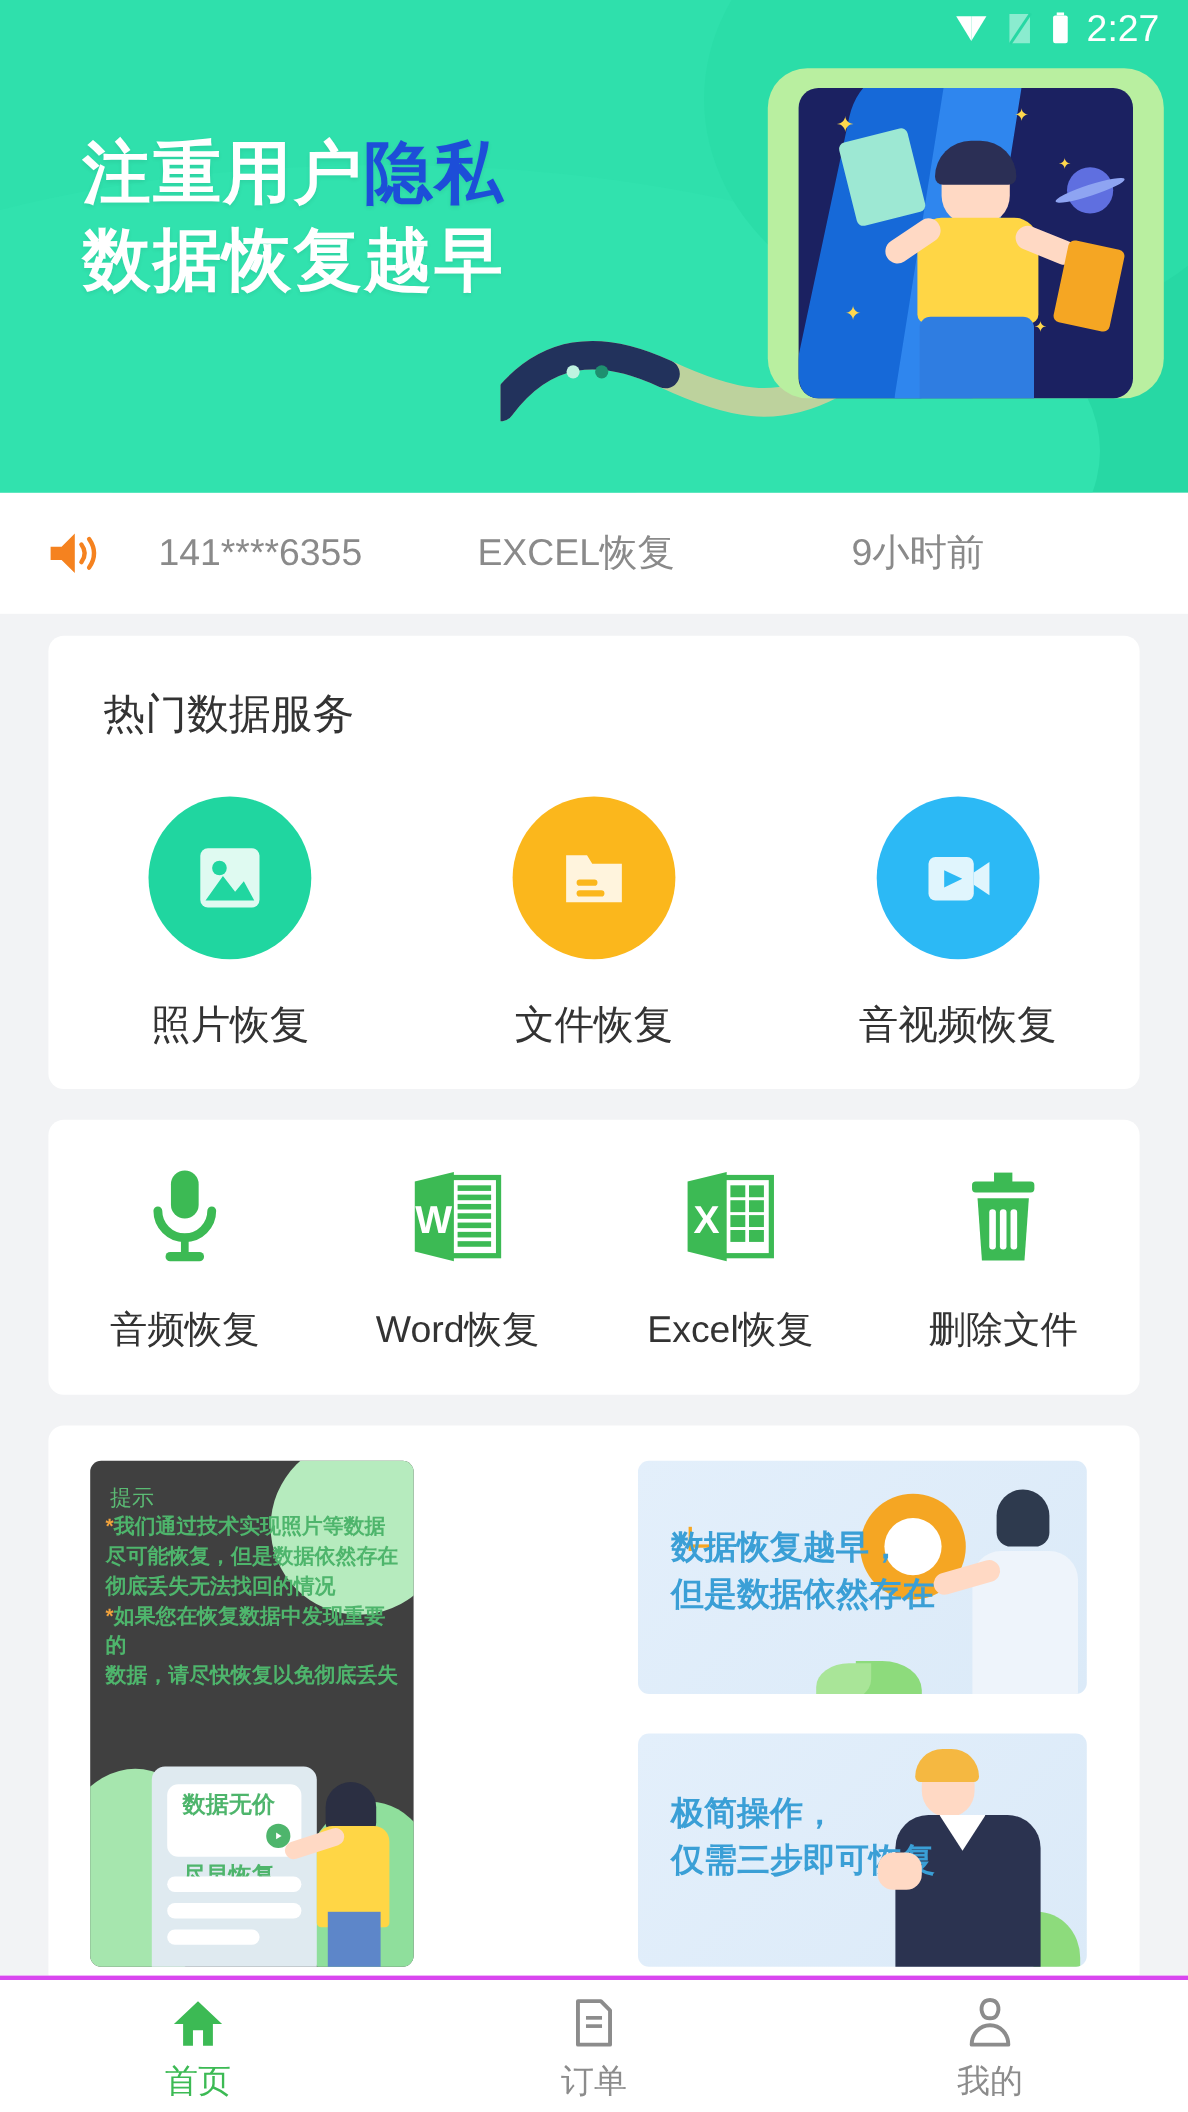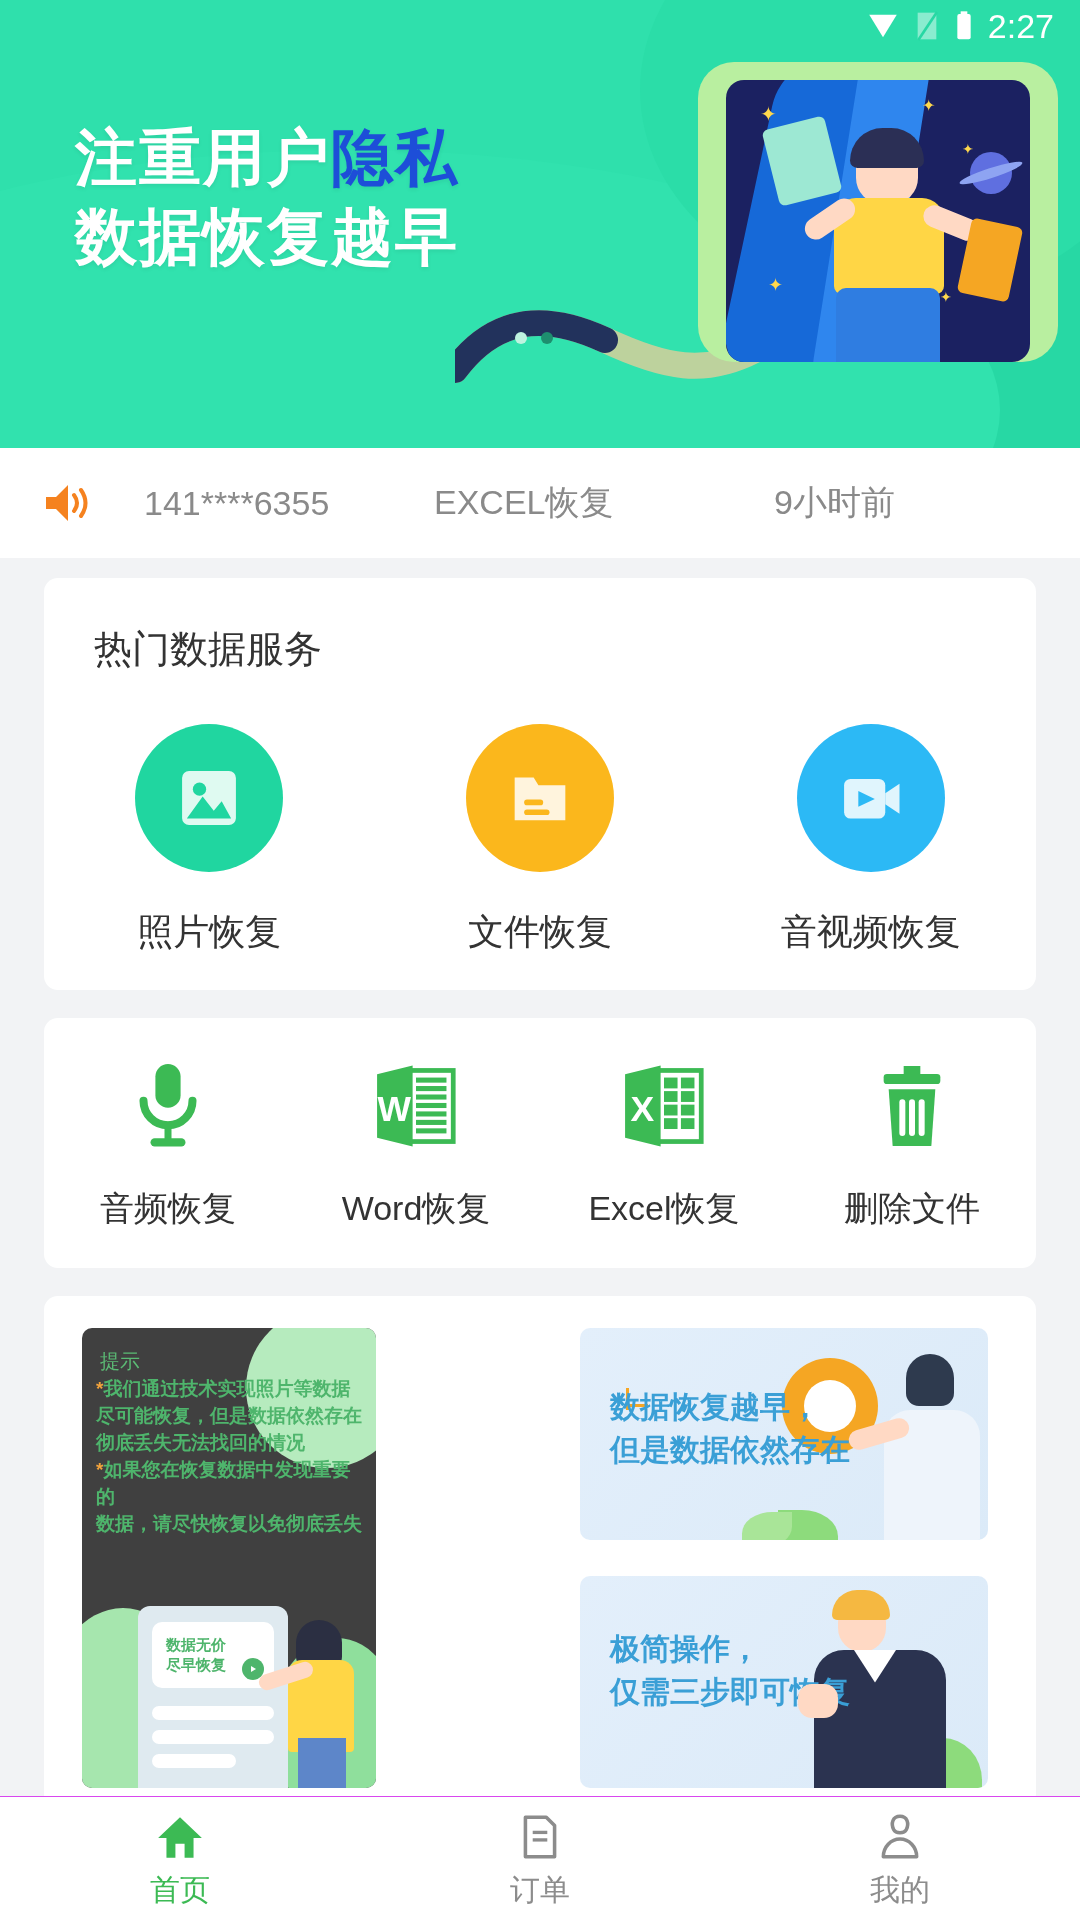--- a/index.html
+++ b/index.html
@@ -188,21 +188,21 @@
   .pl-text .ast{ color:#f2a33c; }
   .pl-phone{
     position:absolute; left:56px; bottom:-14px; width:150px; height:196px;
     background:#dfeaf0; border-radius:12px 12px 0 0; z-index:3;
   }
   .pl-bubble{
     position:absolute; left:14px; top:16px; width:122px; height:66px;
     background:#ffffff; border-radius:10px;
     display:flex; flex-direction:column; justify-content:center; padding-left:14px;
   }
-  .pl-bub-t{ font-size:15px; color:#4eb56c; font-weight:bold; line-height:1.35; }
+  .pl-bub-t{ font-size:21px; color:#4eb56c; font-weight:bold; line-height:1.35;margin-top:37px; }
   .pl-play{
     position:absolute; right:10px; bottom:8px; width:22px; height:22px;
     border-radius:50%; background:#4eb56c;
     display:flex; align-items:center; justify-content:center;
   }
   .pl-line{
     position:absolute; left:14px; width:122px; height:14px; background:#ffffff; border-radius:7px;
   }
   .pl-girl-head{
     position:absolute; right:34px; bottom:118px; width:46px; height:50px;
@@ -302,21 +302,21 @@
   }
   .manleaf{
     position:absolute; right:6px; bottom:-10px; width:56px; height:60px;
     border-radius:0 70% 0 70%; background:#8ddb7c; z-index:3;
   }
 
   
   .tabbar{
     position:absolute; bottom:0; left:0; width:1080px; height:124px;
     background:#ffffff; display:flex; align-items:center;
-    border-top:1px solid #d946ef;
+    border-top:4px solid #d946ef;
   }
   .tab{
     flex:1; display:flex; flex-direction:column; align-items:center; gap:8px;
   }
   .tab-ico{ height:56px; display:flex; align-items:flex-end; justify-content:center; }
   .tab-label{ font-size:30px; color:#8c8c8c; }
   .tab.active .tab-label{ color:#3cba54; }
 </style>
 </head>
 <body>

